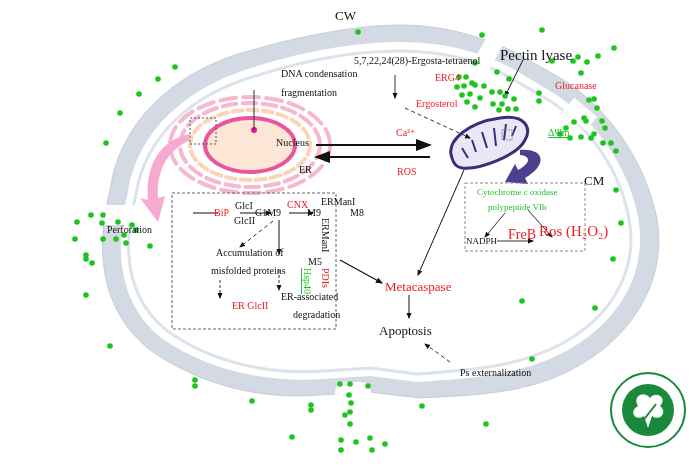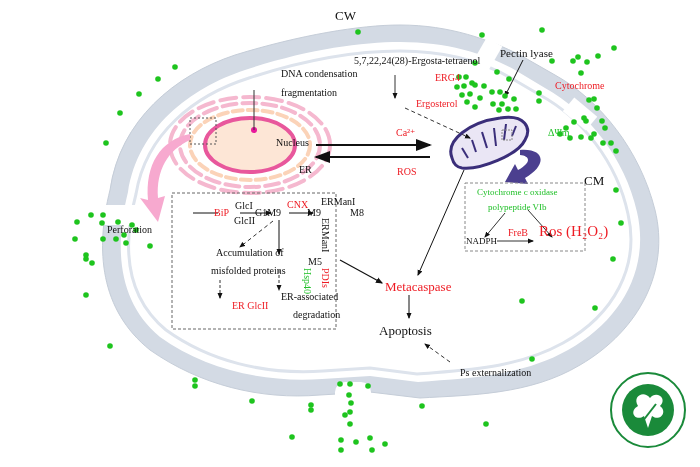--- a/index.html
+++ b/index.html
@@ -1,23 +1,23 @@
 <!DOCTYPE html>
 <html><head>
   <meta charset="utf-8">
   <style>
     html, body { margin: 0; padding: 0; background: #ffffff; }
     body { width: 700px; height: 467px; overflow: hidden; position: relative; }
     #stage { position: absolute; left: 0; top: 0; width: 700px; height: 467px; }
     .lbl { position: absolute; font-family: "Liberation Serif", "DejaVu Serif", serif; color: #111; white-space: nowrap; line-height: 1; }
     .red { color: #ee1c24; }
-    .green { color: #22c02a; }
+    .green { color: #22c02a; text-decoration: underline; }
     .sm { font-size: 10px; margin-left: 36px; }
     .lg { font-size: 13px; }
-    .xl { font-size: 11px; }
+    .xl { font-size: 15px; }
     .vert { writing-mode: vertical-rl; }
   </style>
 </head>
 <body>
 
 <div id="stage">
   <svg width="700" height="467" viewBox="0 0 700 467" style="position:absolute;left:0;top:0">
     <defs>
       <marker id="ah" markerWidth="8" markerHeight="8" refX="7" refY="4" orient="auto">
         <path d="M0,1 L8,4 L0,7 Z" fill="#111"></path>
@@ -212,35 +212,35 @@
       <path d="M-6,12 L8,-6" stroke="#1a8a3a" stroke-width="2"></path>
     </g>
   </svg>
 
   <div class="lbl lg" style="left:335px;top:9px">CW</div>
   <div class="lbl lg" style="left:584px;top:174px">CM</div>
   <div class="lbl sm" style="left:318px;top:56px">5,7,22,24(28)-Ergosta-tetraenol</div>
   <div class="lbl sm red" style="left:399px;top:73px">ERG4</div>
   <div class="lbl sm red" style="left:380px;top:99px">Ergosterol</div>
   <div class="lbl xl" style="left:500px;top:48px">Pectin lyase</div>
-  <div class="lbl sm red" style="left:519px;top:81px">Cytochrome</div>
+  <div class="lbl sm red" style="left:519px;top:81px">Glucanase</div>
 
   <div class="lbl sm" style="left:245px;top:69px">DNA condensation</div>
   <div class="lbl sm" style="left:245px;top:88px">fragmentation</div>
   <div class="lbl sm" style="left:240px;top:138px">Nucleus</div>
   <div class="lbl sm" style="left:263px;top:165px">ER</div>
 
   <div class="lbl sm red" style="left:360px;top:128px">Ca²⁺</div>
   <div class="lbl sm red" style="left:361px;top:167px">ROS</div>
   <div class="lbl sm green" style="left:512px;top:128px">ΔΨm</div>
 
   <div class="lbl" style="left:477px;top:188px;font-size:9px;color:#22c02a">Cytochrome c oxidase</div>
   <div class="lbl" style="left:488px;top:203px;font-size:9px;color:#22c02a">polypeptide VIb</div>
   <div class="lbl" style="left:466px;top:237px;font-size:9px">NADPH</div>
-  <div class="lbl" style="left:508px;top:228px;font-size:10px;color:#ee1c24">FreB</div>
+  <div class="lbl" style="left:508px;top:228px;font-size:14px;color:#ee1c24">FreB</div>
   <div class="lbl" style="left:539px;top:224px;font-size:15px;color:#ee1c24">Ros (H₂O₂)</div>
 
   <div class="lbl sm red" style="left:178px;top:208px;font-weight:normal">BiP</div>
   <div class="lbl sm" style="left:199px;top:201px">GlcI</div>
   <div class="lbl sm" style="left:198px;top:216px">GlcII</div>
   <div class="lbl sm" style="left:219px;top:208px">G1M9</div>
   <div class="lbl sm red" style="left:251px;top:200px">CNX</div>
   <div class="lbl sm" style="left:271px;top:208px">M9</div>
   <div class="lbl sm" style="left:285px;top:197px">ERManI</div>
   <div class="lbl sm" style="left:314px;top:208px">M8</div>

